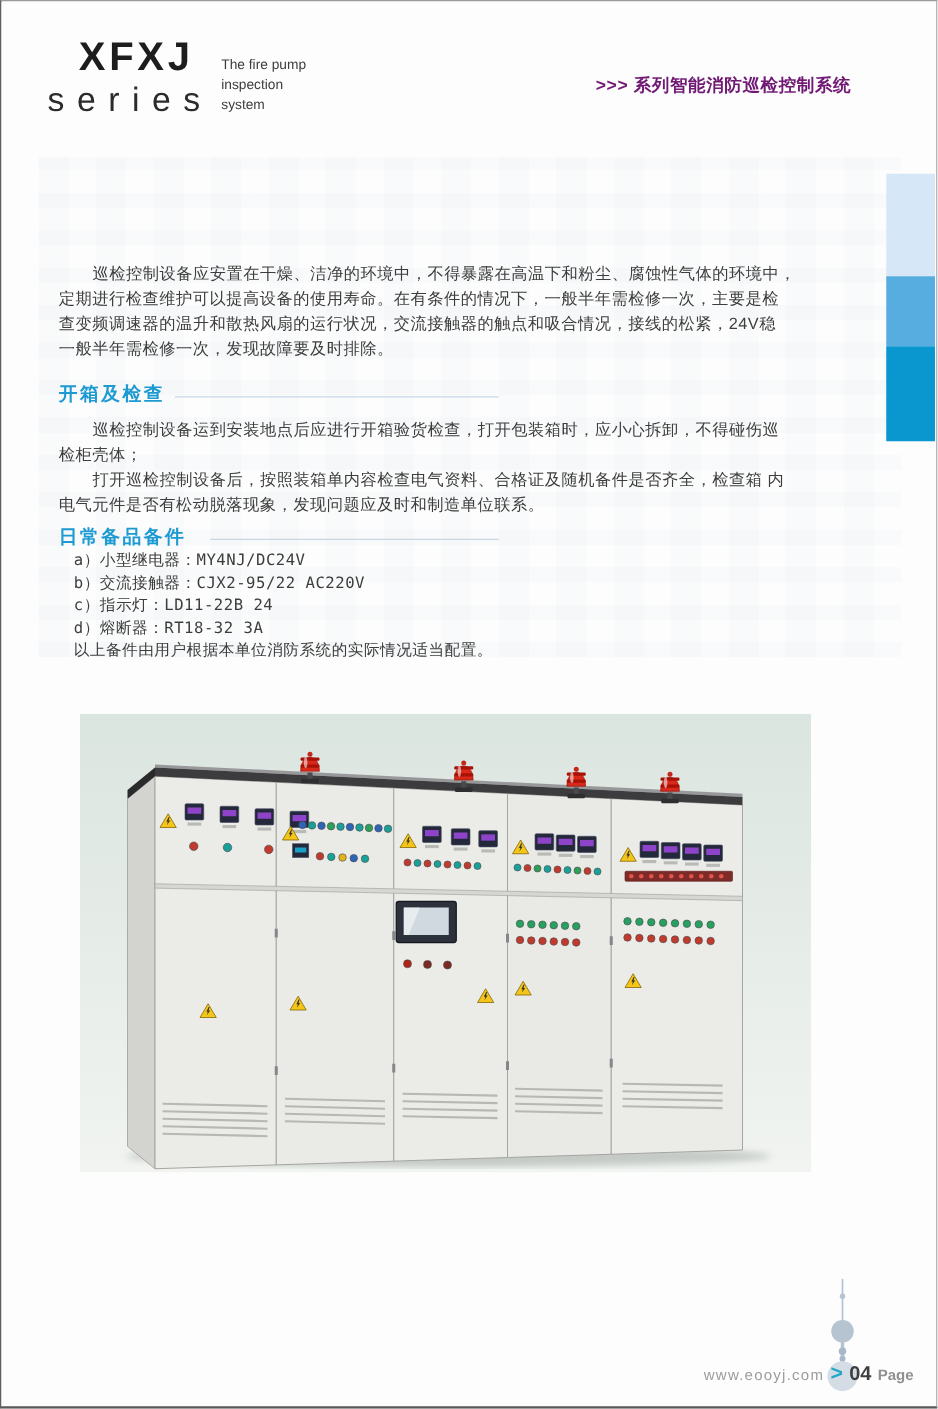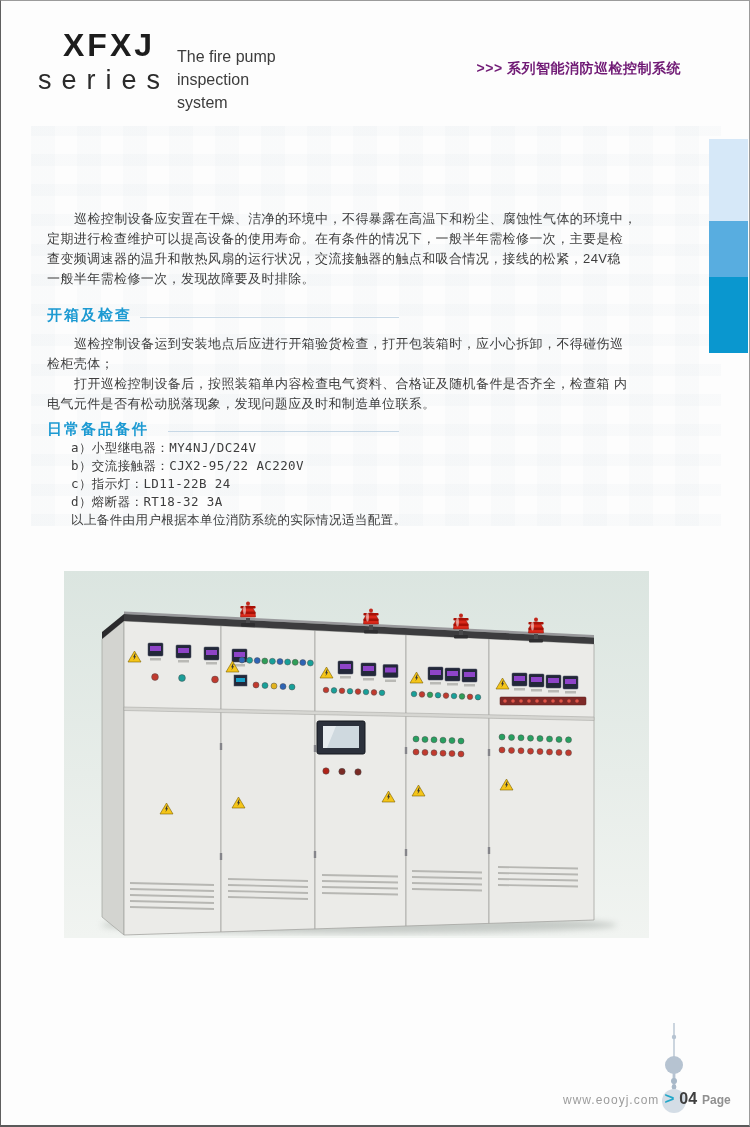--- a/index.html
+++ b/index.html
@@ -9,33 +9,33 @@
     box-sizing:border-box;border:1px solid #9b9b9b;border-left:1px solid #5f5f5f;border-bottom:2px solid #5a5a5a;padding-left:35px;
   }
   
   .watermark{position:absolute;left:30px;top:125px;width:690px;height:400px;pointer-events:none;
     background:
       repeating-linear-gradient(0deg, rgba(130,160,180,.035) 0 12px, transparent 12px 30px),
       repeating-linear-gradient(90deg, rgba(130,160,180,.03) 0 24px, transparent 24px 46px);}
   
   .brand-xfxj{position:absolute;left:62px;top:26px;font-size:32px;font-weight:bold;letter-spacing:3px;color:#1d1d1d;}
   .brand-series{position:absolute;left:37px;top:64px;font-size:27px;font-weight:400;letter-spacing:10px;color:#2b2b2b;}
-  .subtitle{position:absolute;left:176px;top:44px;font-size:16px;line-height:1.45;color:#3c3c3c;}
+  .subtitle{position:absolute;left:176px;top:44px;font-size:11px;line-height:1.45;color:#3c3c3c;}
   .series-label{position:absolute;top:59px;right:68px;font-size:14px;font-weight:600;letter-spacing:.5px;color:#701a75;}
   
   .squares{position:absolute;left:708px;top:138px;width:39px;}
   .sq{width:39px;}
   
   .sec-head{position:absolute;left:46px;width:352px;display:flex;align-items:center;}
   .sec-head h2{margin:0;font-size:15px;font-weight:bold;letter-spacing:2px;color:#1d9ad2;white-space:nowrap;}
   .hline{flex:1;height:1px;background:#c7d8e6;margin-left:8px;margin-top:3px;}
   .para{position:absolute;left:46px;width:640px;font-size:13px;line-height:20px;letter-spacing:.4px;color:#3d3d3d;}
   .t-line{white-space:nowrap;}
   .ind{padding-left:27px;}
-  .plist{position:absolute;left:58px;width:620px;font-size:12.5px;line-height:18px;letter-spacing:.4px;color:#3d3d3d;margin-left:12px;}
+  .plist{position:absolute;left:58px;width:620px;font-size:12.5px;line-height:18px;letter-spacing:.4px;color:#3d3d3d;}
   .plist .code{font-family:"DejaVu Sans Mono","Liberation Mono",monospace;}
   
   .figure{position:absolute;left:63px;top:570px;width:585px;height:367px;}
   
   .tower{position:absolute;left:645px;top:1022px;}
   .footer-row{position:absolute;top:1089px;left:562px;display:flex;align-items:baseline;gap:5px;}
   .url{font-size:12px;color:#9c9c9c;letter-spacing:1px;}
   .chev{font-size:17px;font-weight:bold;color:#23a7c9;line-height:1;}
   .pnum{font-size:16px;font-weight:bold;color:#3f3f3f;text-align:center;}
   .plabel{font-size:12px;font-weight:bold;color:#909090;}

